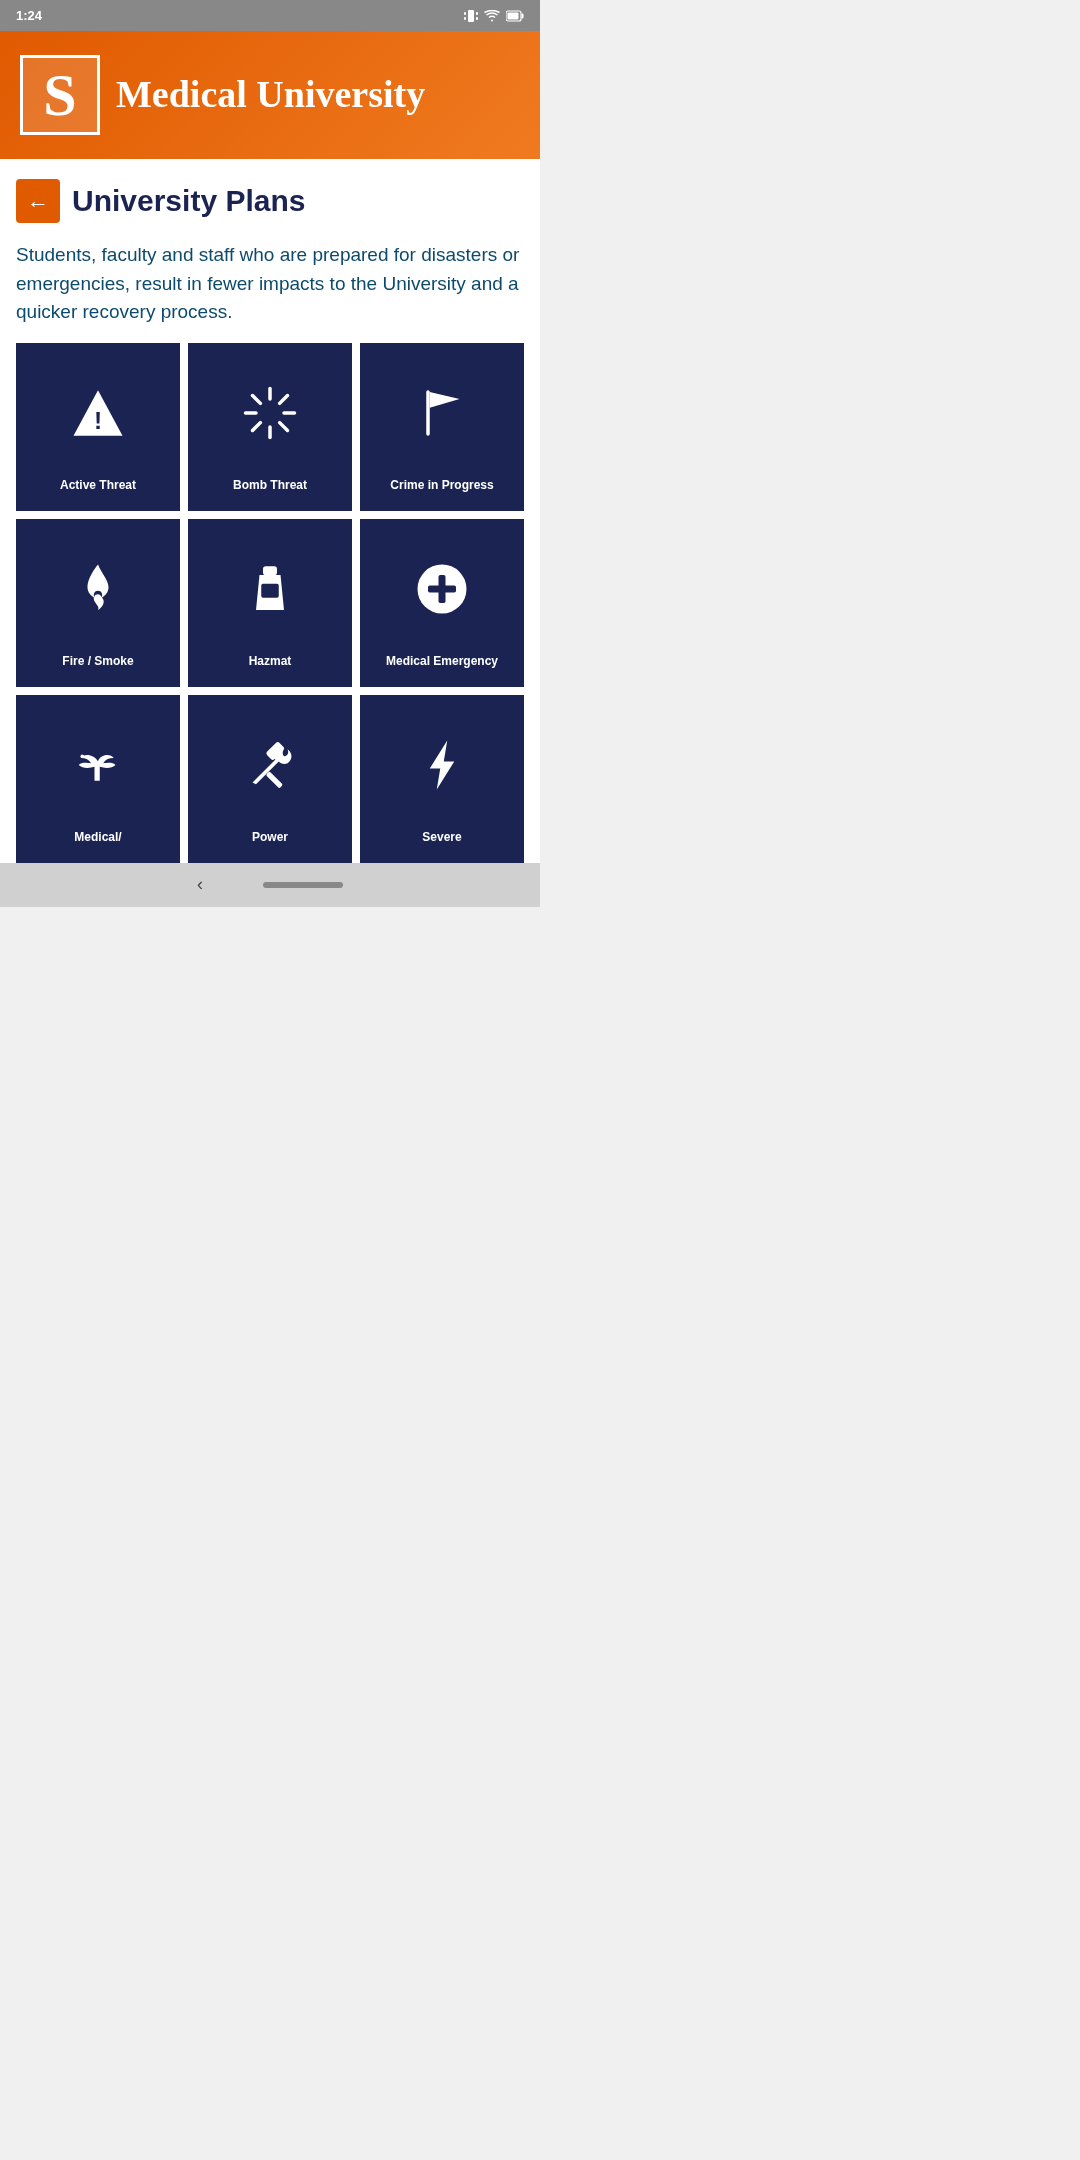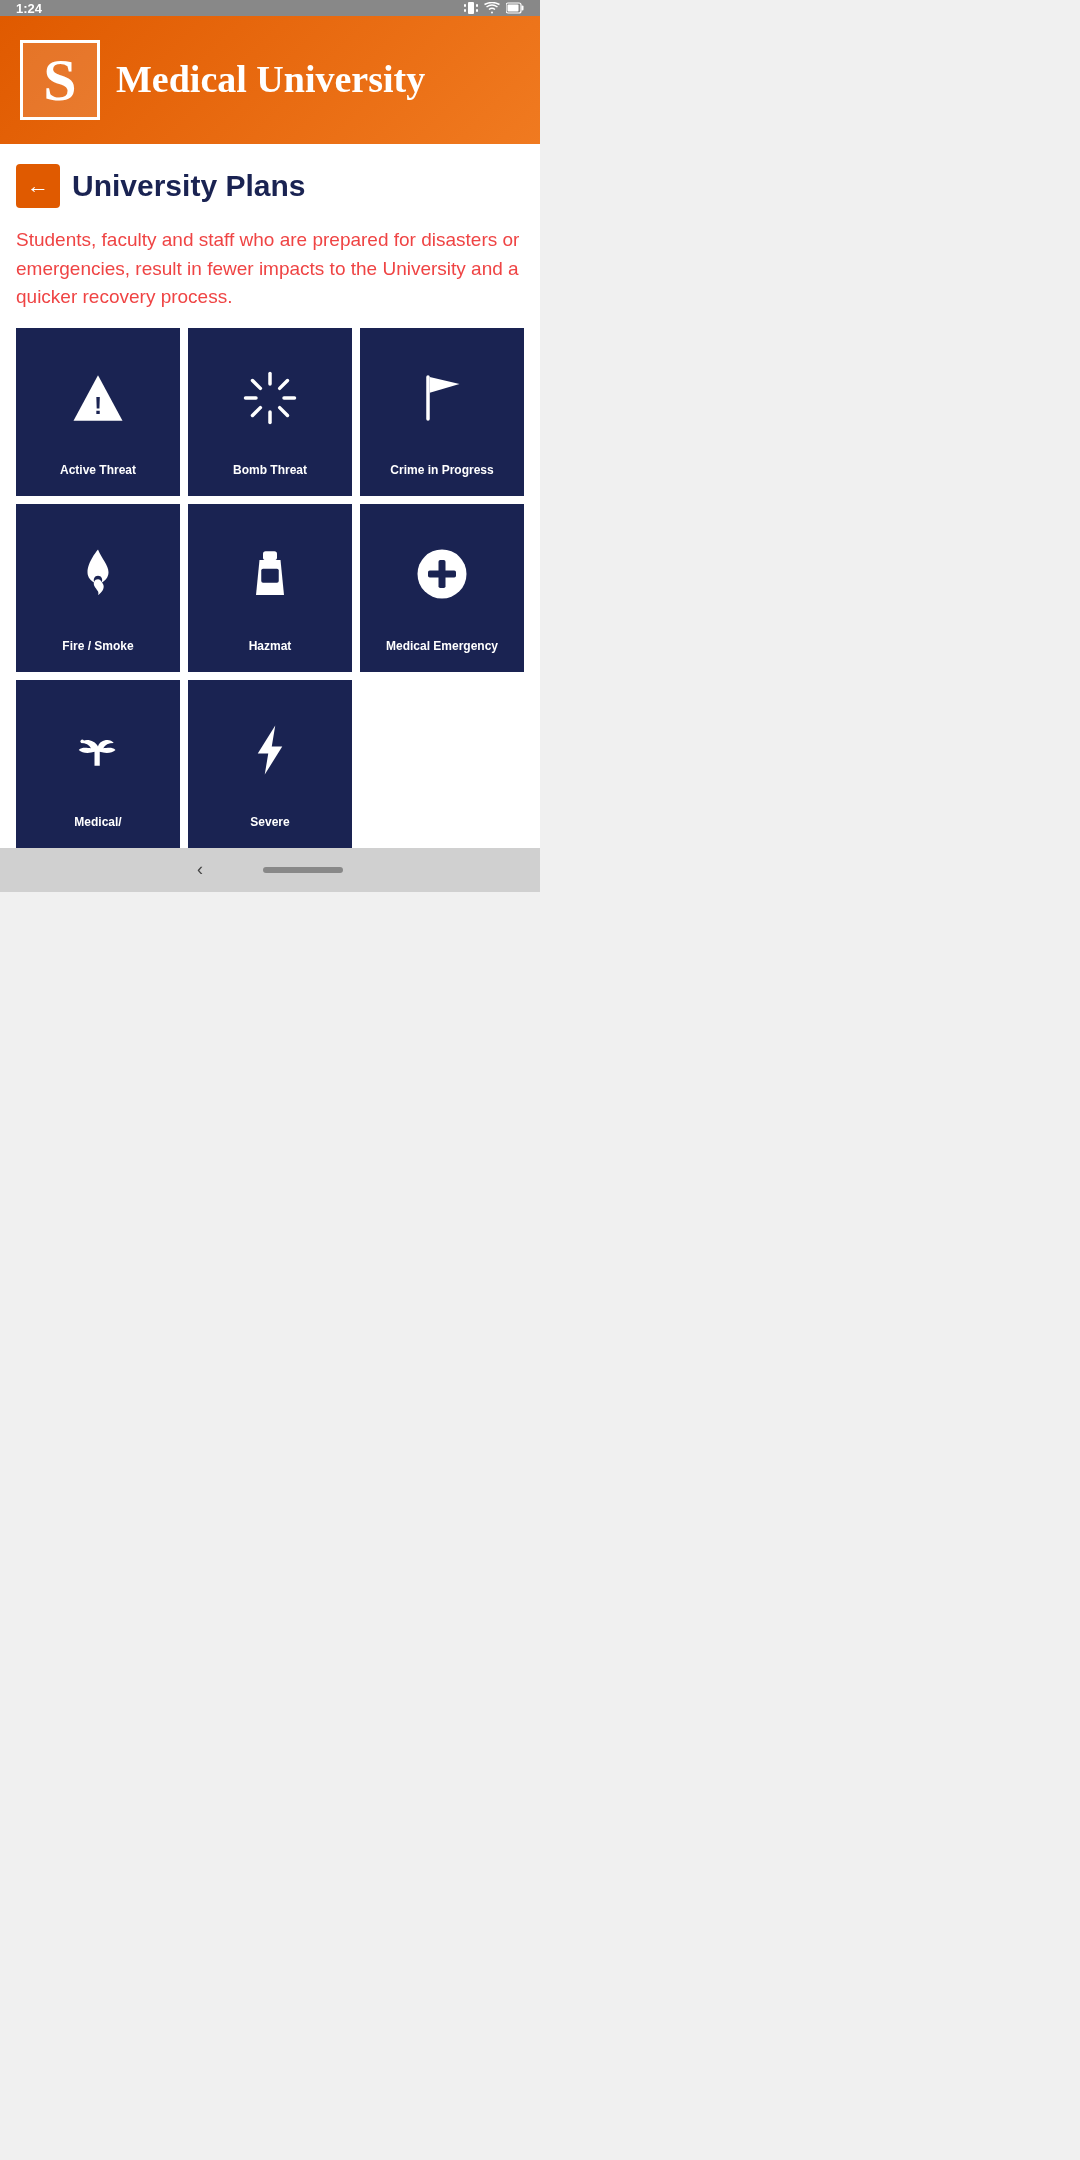--- a/index.html
+++ b/index.html
@@ -13,21 +13,21 @@
     }
 
     
     .status-bar {
       background: #888;
       color: white;
       display: flex;
       justify-content: space-between;
       align-items: center;
       padding: 6px 16px;
-      height: 16px;
+      height: 31px;
       font-size: 13px;
       font-weight: bold;
     }
     .status-icons {
       display: flex;
       gap: 6px;
       align-items: center;
       font-size: 12px;
     }
 
@@ -92,21 +92,21 @@
       border-radius: 4px;
     }
     .page-title {
       color: #1a2352;
       font-size: 30px;
       font-weight: 900;
     }
 
     
     .description {
-      color: #ef4444;
+      color: #0c4a6e;
       font-size: 19px;
       line-height: 1.5;
       margin-bottom: 16px;
     }
 
     
     .grid {
       display: grid;
       grid-template-columns: repeat(3, 1fr);
       gap: 8px;
@@ -293,20 +293,32 @@
       <div class="grid-icon">
         <svg class="icon-svg" viewBox="0 0 64 64">
 
           <path d="M32 28 C28 20 16 18 12 24 C18 24 22 26 24 30 C20 30 14 28 10 32 C14 36 22 36 28 34 L28 50 L34 50 L34 34 C40 36 48 36 52 32 C48 28 42 30 38 30 C40 26 44 24 50 24 C46 18 34 20 32 28Z" fill="white"></path>
           <circle cx="14" cy="22" r="2" fill="white"></circle>
         </svg>
       </div>
       <div class="grid-label">Medical/</div>
     </div>
 
+    <div class="grid-item">
+      <div class="grid-icon">
+        <svg class="icon-svg" viewBox="0 0 64 64">
+
+          <path d="M12 52 L38 26 C36 20 40 12 48 12 C46 16 46 20 48 22 C52 22 54 18 52 14 C58 18 58 26 52 30 C48 32 44 30 42 28 L16 54 Z" fill="white"></path>
+
+          <rect x="34" y="38" width="6" height="22" rx="2" fill="white" transform="rotate(-45 37 49)"></rect>
+          <rect x="28" y="10" width="20" height="12" rx="3" fill="white" transform="rotate(-45 38 16)"></rect>
+        </svg>
+      </div>
+      <div class="grid-label">Power</div>
+    </div>
 
     <div class="grid-item">
       <div class="grid-icon">
         <svg class="icon-svg" viewBox="0 0 64 64">
           <path d="M38 4 L18 36 L30 36 L26 60 L46 28 L34 28 Z" fill="white"></path>
         </svg>
       </div>
       <div class="grid-label">Severe</div>
     </div>
 

